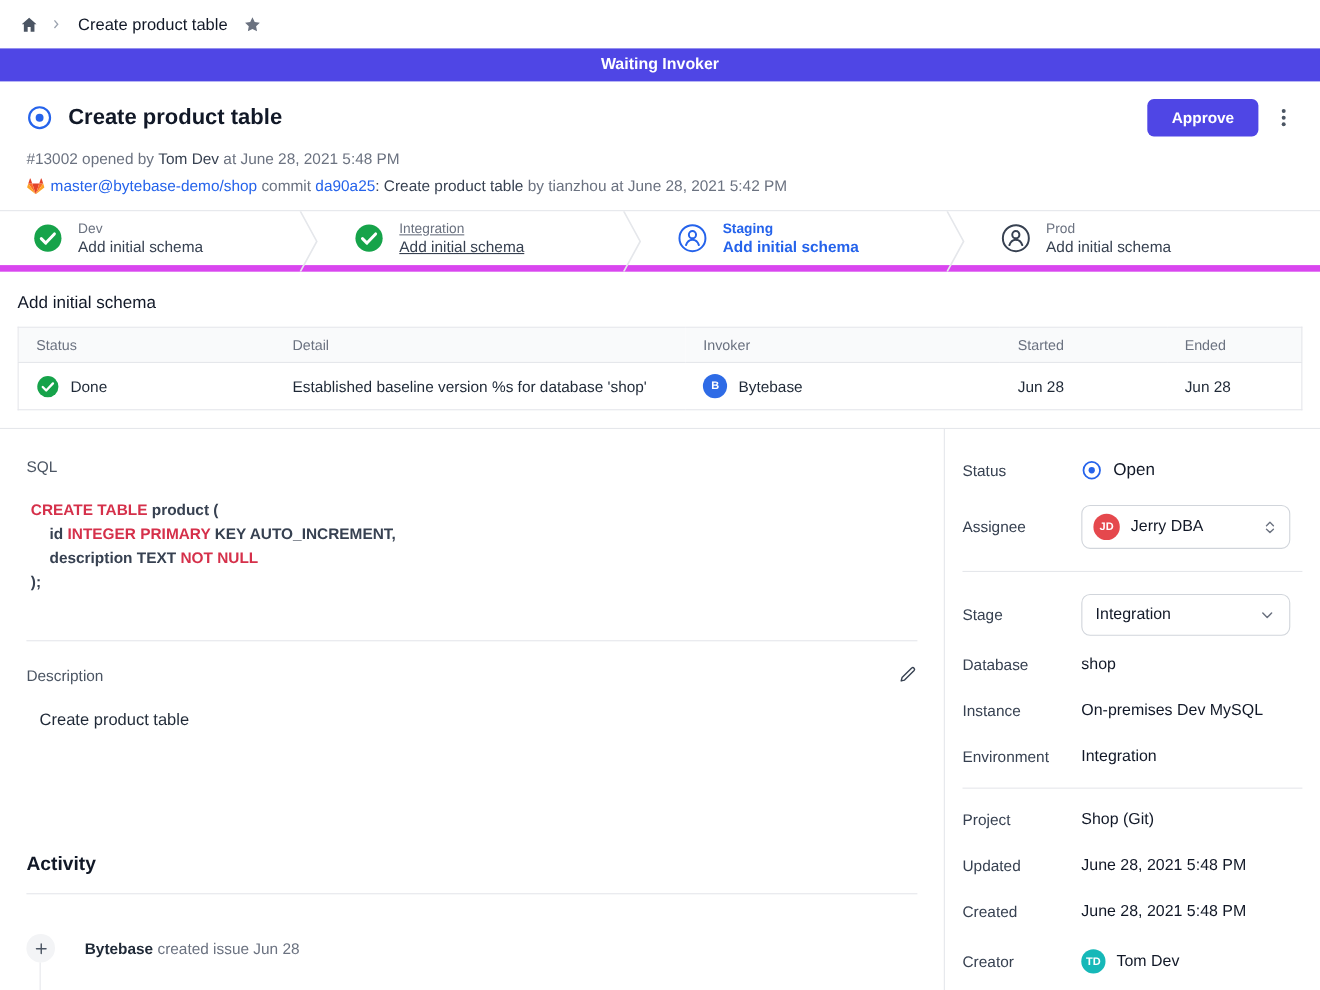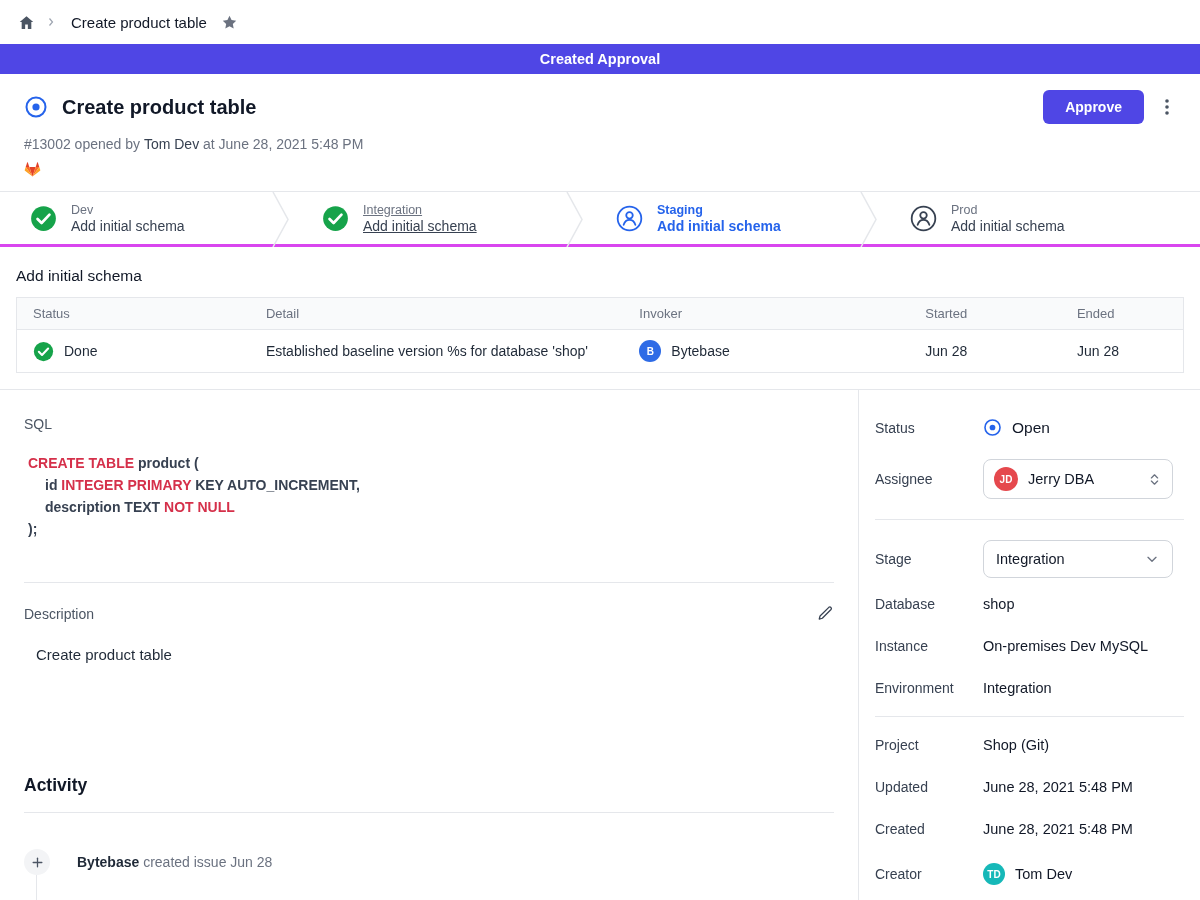--- a/index.html
+++ b/index.html
@@ -22,21 +22,21 @@
   .approve-btn { background:#4f46e5; color:#fff; border:none; border-radius:6px; padding:9px 22px;
     font-size:14px; font-weight:600; font-family:inherit; cursor:pointer; }
   .kebab { cursor:pointer; display:flex; align-items:center; }
   .meta-line { margin-top:12px; font-size:14px; color:#6b7280; }
   .meta-line .dark { color:#374151; font-weight:500; }
   .commit-line { margin-top:9px; font-size:14px; color:#6b7280; display:flex; align-items:center; gap:5px; flex-wrap:nowrap; }
   .commit-line a { color:#2563eb; text-decoration:none; cursor:pointer; }
   .commit-line .msg { color:#374151; }
 
   
-  .pipeline { display:flex; border-top:1px solid #e5e7eb; border-bottom:3px solid #d946ef; height:56px; }
+  .pipeline { display:flex; border-top:1px solid #e5e7eb; border-bottom:6px solid #d946ef; height:56px; }
   .stage { display:flex; align-items:center; gap:14px; padding-left:30px; cursor:pointer; }
   .stage.w1{width:270px;} .stage.w2{width:272px;} .stage.w3{width:272px;} .stage.w4{flex:1;}
   .stage-texts { display:flex; flex-direction:column; gap:1px; }
   .stage-env { font-size:12.5px; color:#6b7280; }
   .stage-task { font-size:14px; color:#374151; }
   .stage.linked .stage-env, .stage.linked .stage-task { text-decoration:underline; }
   .stage.active .stage-env { color:#2563eb; font-weight:600; }
   .stage.active .stage-task { color:#2563eb; font-weight:700; }
   .stage-sep { flex:0 0 auto; }
 
@@ -107,21 +107,21 @@
   </span>
   <span class="crumb-page">Create product table</span>
   <span style="display:flex;cursor:pointer;">
     <svg width="17" height="17" viewBox="0 0 24 24" fill="#6b7280">
         <path d="M12 2.5l2.9 6 6.6.9-4.8 4.6 1.2 6.5L12 17.4l-5.9 3.1 1.2-6.5L2.5 9.4l6.6-.9z"></path>
       </svg>
   </span>
 </div>
 
 <div class="banner">
-  <span>Created Approval</span>
+  <span>Waiting Invoker</span>
 </div>
 
 <div class="header">
   <div class="title-row">
     <span style="display:flex;">
       <svg width="24" height="24" viewBox="0 0 24 24">
           <circle cx="12" cy="12" r="9.5" fill="none" stroke="#2563eb" stroke-width="2"></circle>
           <circle cx="12" cy="12" r="3.6" fill="#2563eb"></circle>
         </svg>
     </span>
@@ -146,20 +146,26 @@
     <span style="display:flex;">
       <svg width="17" height="16" viewBox="0 0 36 34">
         <path fill="#e24329" d="M18 33.2 L11.2 12.6 h13.6 z"></path>
         <path fill="#fc6d26" d="M18 33.2 L11.2 12.6 H3.6 z"></path>
           <path fill="#fc6d26" d="M18 33.2 l6.8-20.6 h7.6 z"></path>
         <path fill="#fca326" d="M3.6 12.6 L1.5 19 c-.2.6 0 1.2.5 1.6 L18 33.2 z"></path>
           <path fill="#fca326" d="M32.4 12.6 l2.1 6.4 c.2.6 0 1.2-.5 1.6 L18 33.2 z"></path>
         <path fill="#e24329" d="M3.6 12.6 L6.8 2.9 c.2-.5.9-.5 1.1 0 l3.3 9.7 z"></path>
           <path fill="#e24329" d="M32.4 12.6 L29.2 2.9 c-.2-.5-.9-.5-1.1 0 l-3.3 9.7 z"></path>
       </svg>
+    </span>
+    <span style="white-space:nowrap;">
+      <a>master@bytebase-demo/shop</a>
+      <span>commit</span>
+      <a>da90a25</a><span class="msg">: Create product table</span>
+      <span>by tianzhou at June 28, 2021 5:42 PM</span>
     </span>
   </div>
 </div>
 
 <div class="pipeline">
   <div class="stage w1">
     <span style="display:flex;">
       <svg width="27" height="27" viewBox="0 0 24 24">
           <circle cx="12" cy="12" r="11" fill="#16a34a"></circle>
           <polyline points="6.7 12.4 10.3 16 17.3 8.6" fill="none" stroke="#fff" stroke-width="2.4" stroke-linecap="round" stroke-linejoin="round"></polyline>

